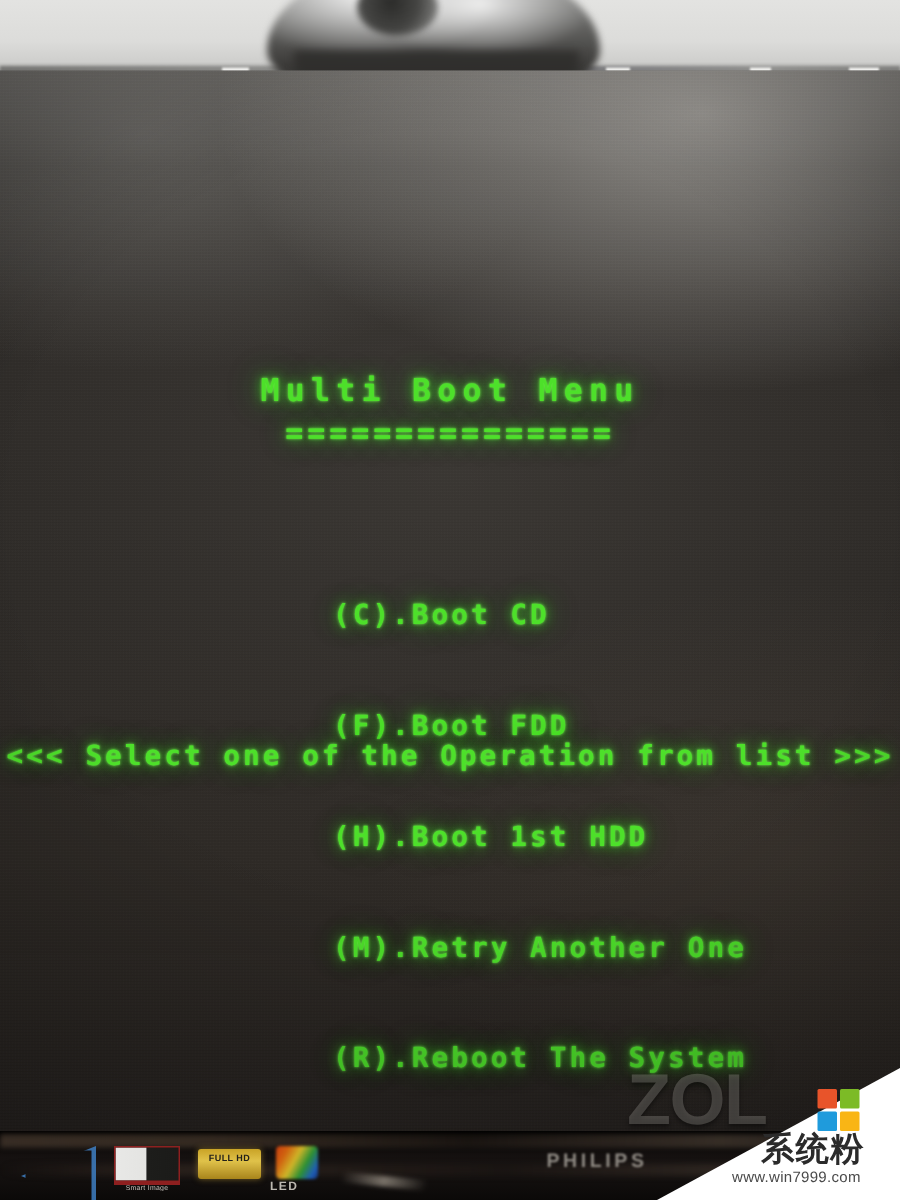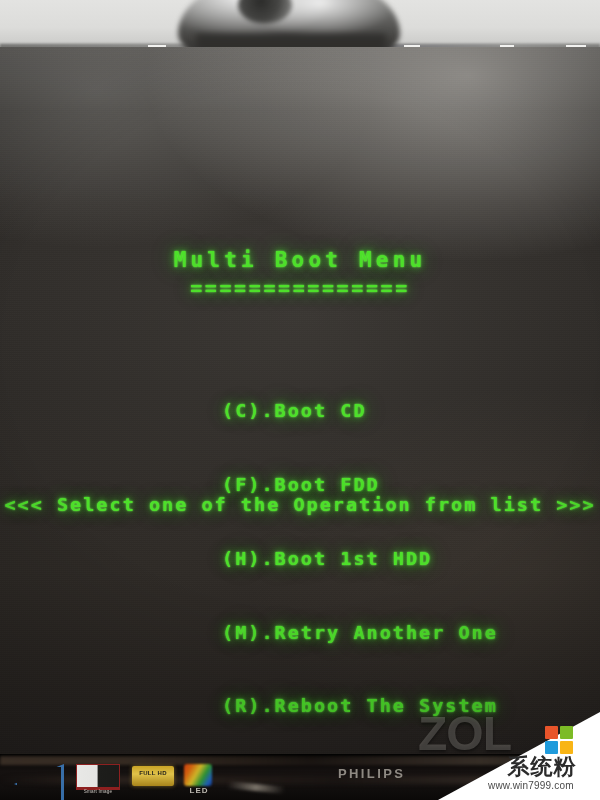--- a/index.html
+++ b/index.html
@@ -244,21 +244,21 @@
     opacity: .92;
   }
   .st-led-lbl {
     position: absolute;
     left: 180px; top: 786px;
     width: 38px;
     font-family: "Liberation Sans", sans-serif;
     font-size: 8px;
     font-weight: bold;
     color: #bcb8b0;
-    text-align: center;
+    text-align: left;
     letter-spacing: 1px;
     filter: blur(.4px);
   }
   .st-scratch {
     position: absolute;
     left: 228px; top: 784px;
     width: 56px; height: 7px;
     background: linear-gradient(105deg, rgba(185,175,160,.0), rgba(190,180,165,.60), rgba(180,170,155,.0));
     transform: rotate(6deg);
     filter: blur(1.4px);
@@ -266,21 +266,21 @@
 
   .brand {
     position: absolute;
     left: 338px; top: 766px;
     width: 120px;
     font-family: "Liberation Sans", sans-serif;
     font-size: 13px;
     font-weight: bold;
     letter-spacing: 2.4px;
     color: #a9a49c;
-    text-align: left;
+    text-align: center;
     filter: blur(.55px);
     opacity: .82;
   }
 
   
   .zol {
     position: absolute;
     left: 418px; top: 706px;
     font-family: "Liberation Sans", sans-serif;
     font-size: 48px;

